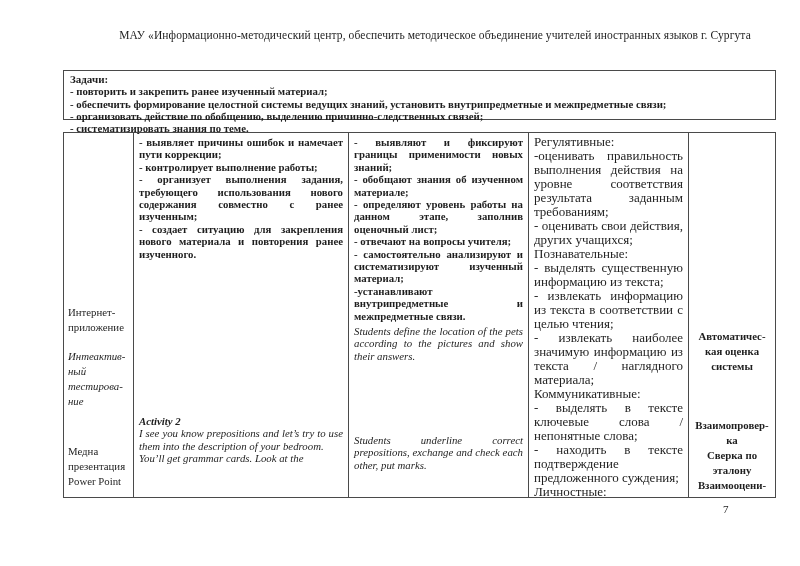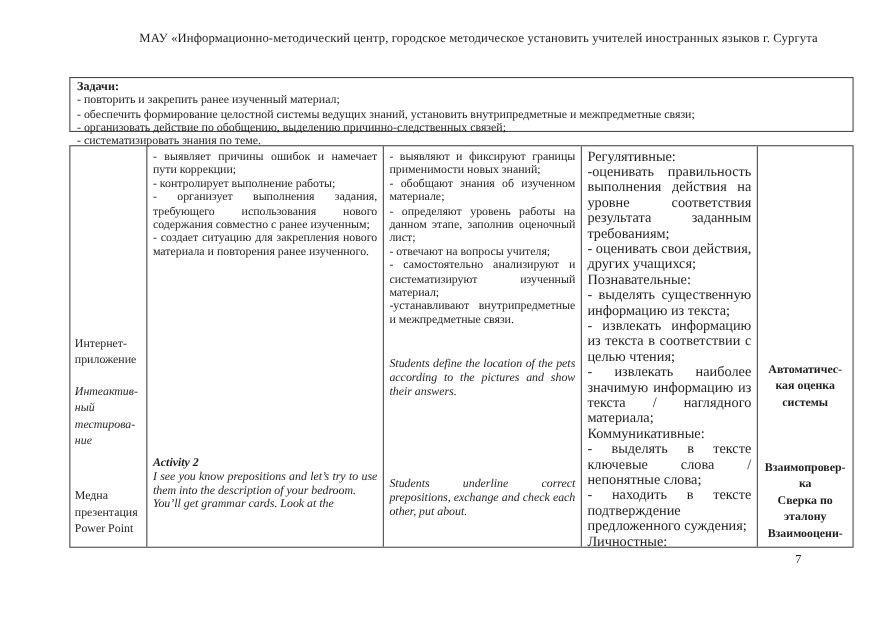--- a/index.html
+++ b/index.html
@@ -28,33 +28,33 @@
   .cell + .cell{border-left:1px solid #4a4a4a;}
   .c1{width:69px;}
   .c2{width:215px;}
   .c3{width:180px;}
   .c4{width:160px;}
   .c5{width:87px;font-weight:bold;}
   .blk{position:absolute;left:5px;right:5px;margin:0;}
   .pre{white-space:pre-line;}
   .c1 .blk{left:4px;right:1px;font-size:10.8px;line-height:15px;}
   .c5 .blk{left:2px;right:2px;font-size:10.8px;line-height:15px;text-align:center;}
-  .rulist p, .paras p{margin:0;font-size:10.8px;line-height:12.4px;text-align:justify;}
+  .rulist p, .paras p{margin:0;font-size:10.8px;line-height:12.4px;text-align:justify;font-weight:bold;}
   .c4 .blk p{margin:0;font-size:13px;line-height:14px;text-align:justify;}
   .eng{font-style:italic;}
   .eng p{margin:0;font-size:10.8px;line-height:12.4px;text-align:justify;}
   .act-title{font-weight:bold;font-style:italic;font-size:10.8px;line-height:12.4px;}
   .pgnum{position:absolute;top:503px;left:723px;font-size:11px;}
 </style>
 </head>
 <body>
 
 <div id="page">
 
-  <div class="hdr">МАУ «Информационно-методический центр, городское методическое установить учителей иностранных языков г. Сургута</div>
+  <div class="hdr">МАУ «Информационно-методический центр, обеспечить методическое объединение учителей иностранных языков г. Сургута</div>
 
   <div class="tasks">
     <p class="title">Задачи:</p>
     <div class="rulist">
         <p>- повторить и закрепить ранее изученный материал;</p>
         <p>- обеспечить формирование целостной системы ведущих знаний, установить внутрипредметные и межпредметные связи;</p>
         <p>- организовать действие по обобщению, выделению причинно-следственных связей;</p>
         <p>- систематизировать знания по теме.</p>
       </div>
   </div>
@@ -95,21 +95,21 @@
           <p>- обобщают знания об изученном материале;</p>
           <p>- определяют уровень работы на данном этапе, заполнив оценочный лист;</p>
           <p>- отвечают на вопросы учителя;</p>
           <p>- самостоятельно анализируют и систематизируют изученный материал;</p>
           <p>-устанавливают внутрипредметные и межпредметные связи.</p>
         </div>
       <div class="blk eng" style="top:192px;">
         <p>Students define the location of the pets according to the pictures and show their answers.</p>
       </div>
       <div class="blk eng" style="top:301px;">
-        <p>Students underline correct prepositions, exchange and check each other, put about.</p>
+        <p>Students underline correct prepositions, exchange and check each other, put marks.</p>
       </div>
     </div>
 
     <div class="cell c4">
       <div class="blk" style="top:2px;">
           <p>Регулятивные:</p>
           <p>-оценивать правильность выполнения действия на уровне соответствия результата заданным требованиям;</p>
           <p>- оценивать свои действия, других учащихся;</p>
           <p>Познавательные:</p>
           <p>- выделять существенную информацию из текста;</p>

